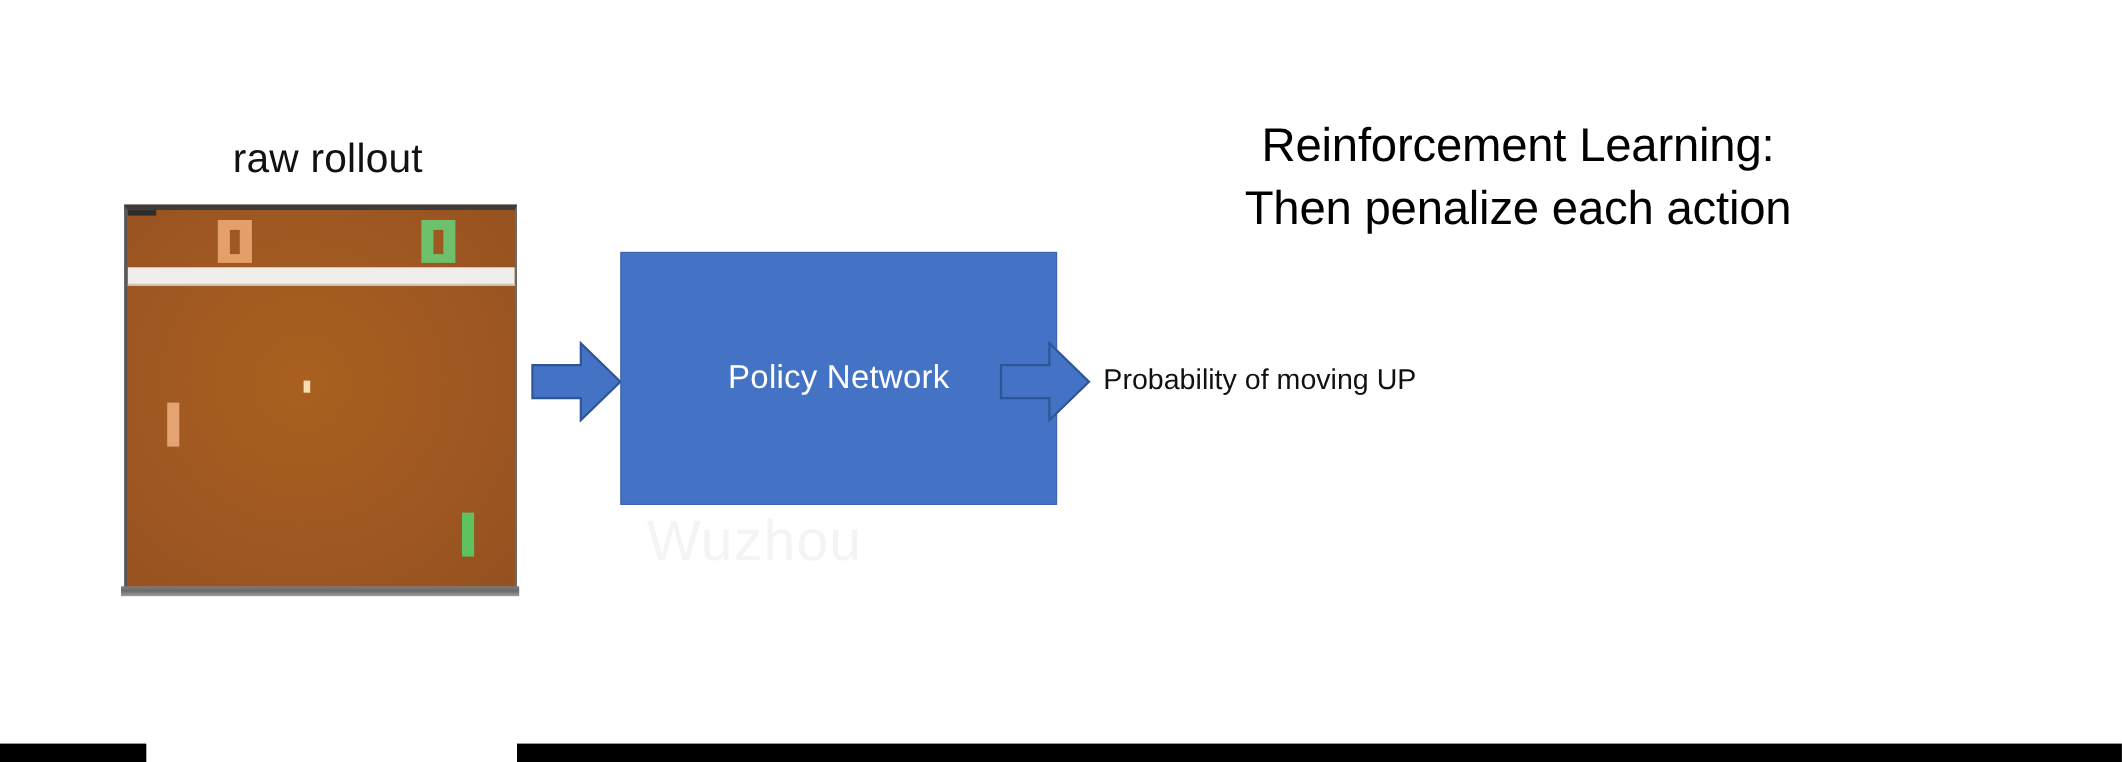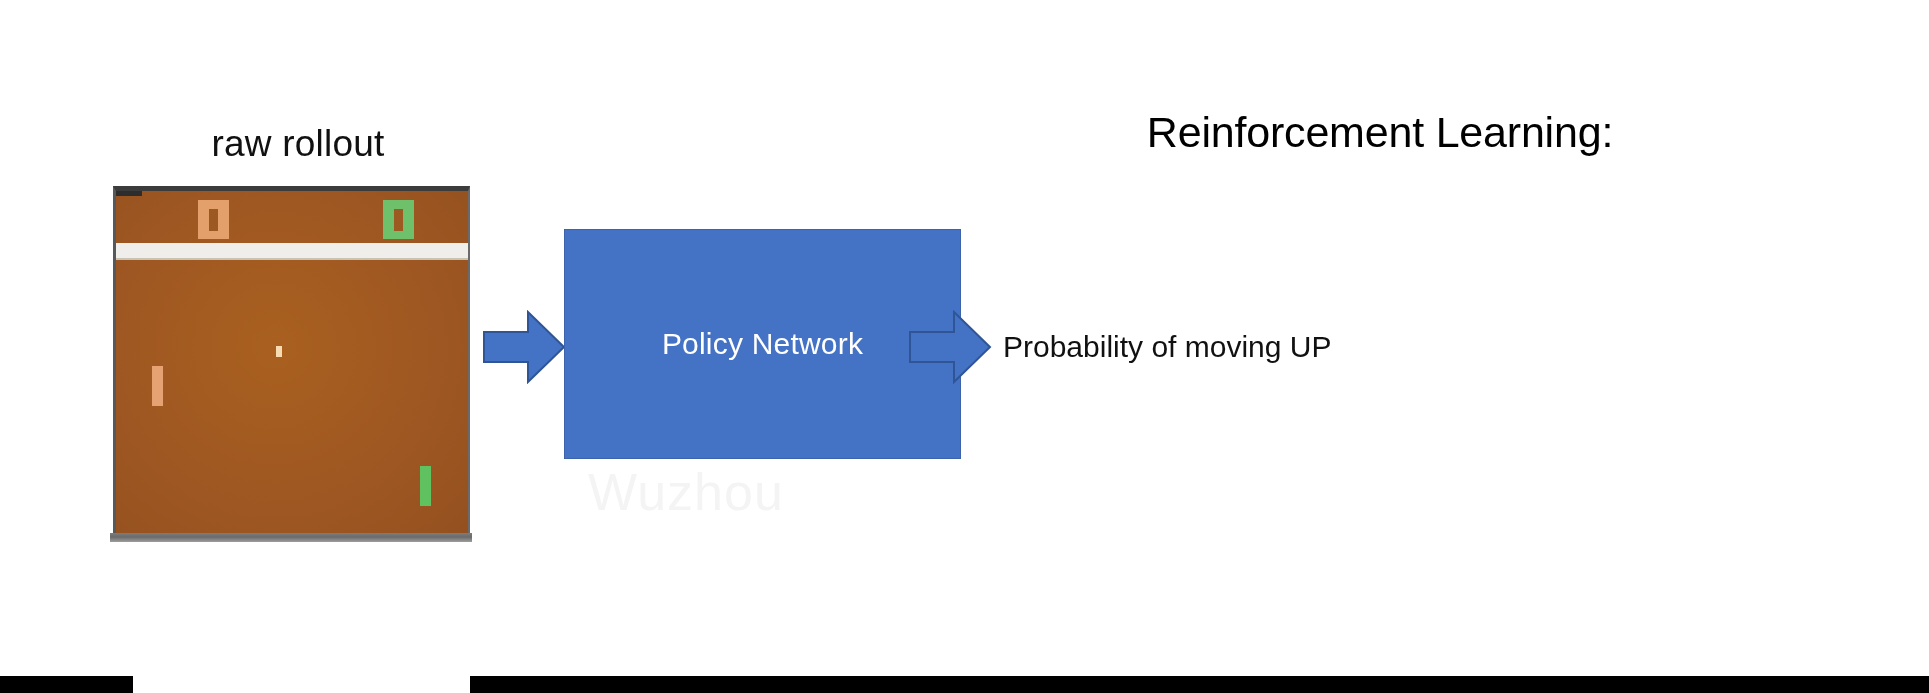--- a/index.html
+++ b/index.html
@@ -157,21 +157,21 @@
     font-family: "Liberation Sans", sans-serif;
     letter-spacing: 0.2px;
   }
 
   
   .output-label {
     position: absolute;
     left: 1003px;
     top: 330px;
     color: #111111;
-    font-size: 30px;
+    font-size: 26px;
     font-family: "Liberation Sans", sans-serif;
     white-space: nowrap;
   }
 
   
   .ghost-text {
     position: absolute;
     left: 588px;
     top: 462px;
     font-size: 52px;
@@ -190,20 +190,21 @@
     background: #000000;
   }
   .bottom-bar-left  { left: 0px;   width: 133px; }
   .bottom-bar-right { left: 470px; width: 1459px; }
 </style>
 </head>
 <body>
 
 <div class="headline">
   <div>Reinforcement Learning:</div>
+  <div>Then penalize each action</div>
 </div>
 
 <div class="raw-pixels-label">raw rollout</div>
 
 <div class="game-screen">
   <div class="game-inner">
     <div class="hud-nub"></div>
 
     <div class="score score-left">
       <div class="score-hole"></div>

